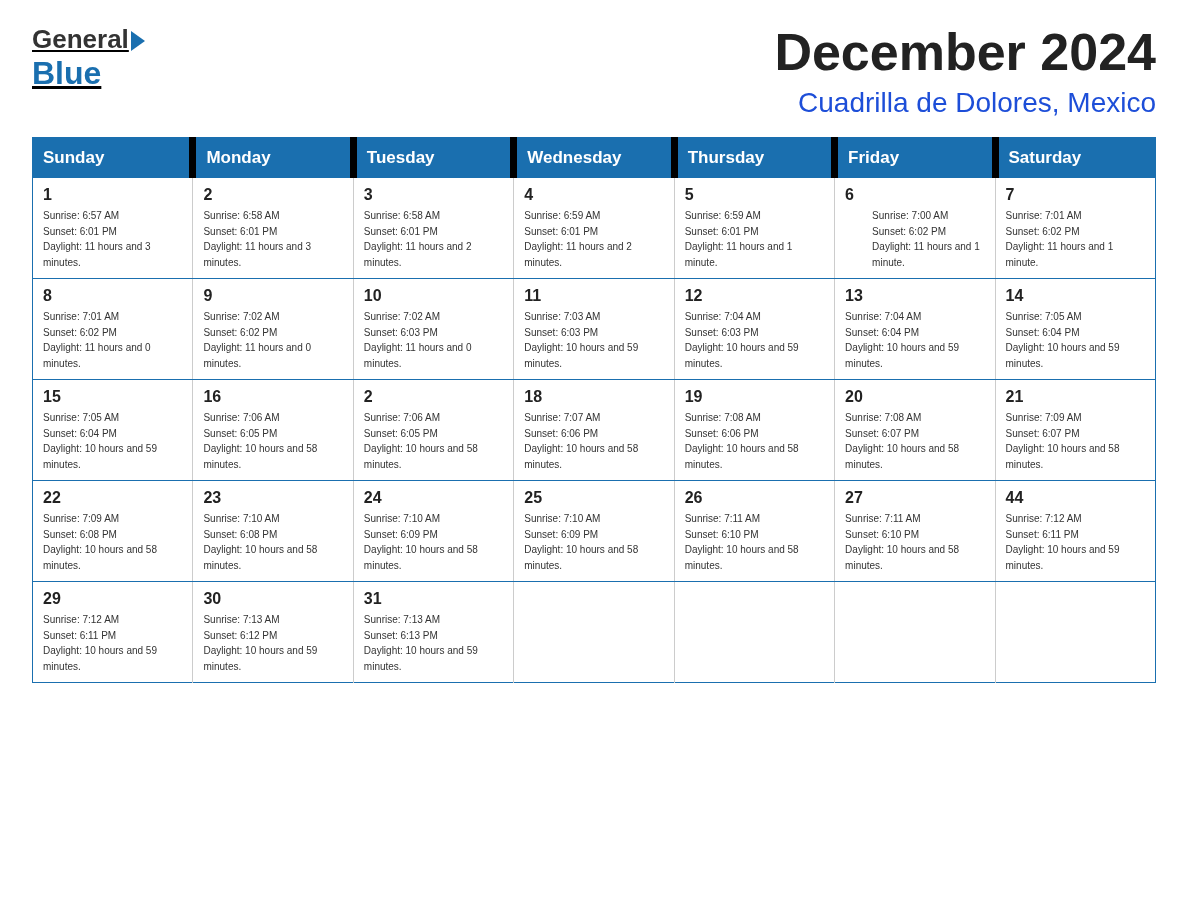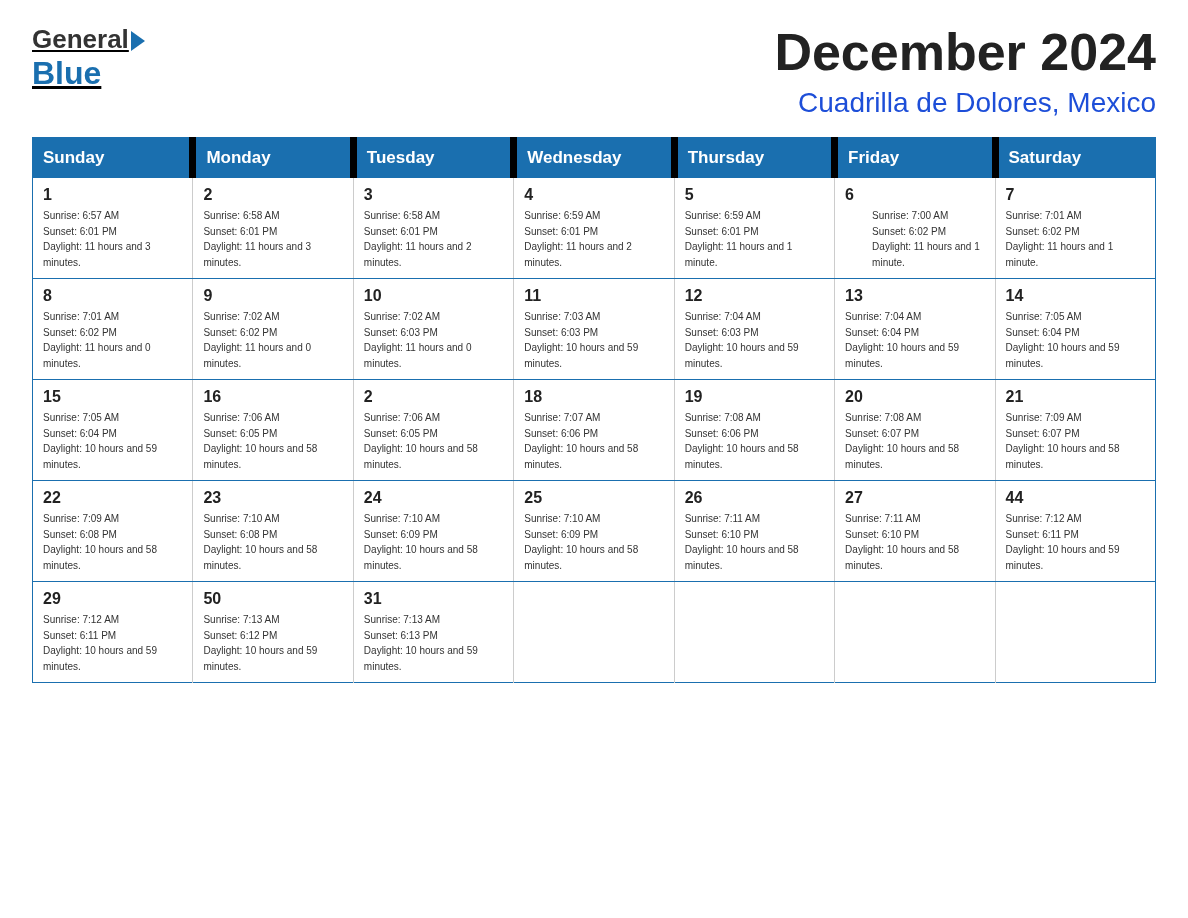--- a/index.html
+++ b/index.html
@@ -318,21 +318,21 @@
           </td>
         </tr>
         <tr>
           <td>
             <div class="day-number">29</div>
             <div class="day-info" style="white-space: pre-line;">Sunrise: 7:12 AM
 Sunset: 6:11 PM
 Daylight: 10 hours and 59 minutes.</div>
           </td>
           <td>
-            <div class="day-number">50</div>
+            <div class="day-number">30</div>
             <div class="day-info" style="white-space: pre-line;">Sunrise: 7:13 AM
 Sunset: 6:12 PM
 Daylight: 10 hours and 59 minutes.</div>
           </td>
           <td>
             <div class="day-number">31</div>
             <div class="day-info" style="white-space: pre-line;">Sunrise: 7:13 AM
 Sunset: 6:13 PM
 Daylight: 10 hours and 59 minutes.</div>
           </td>

